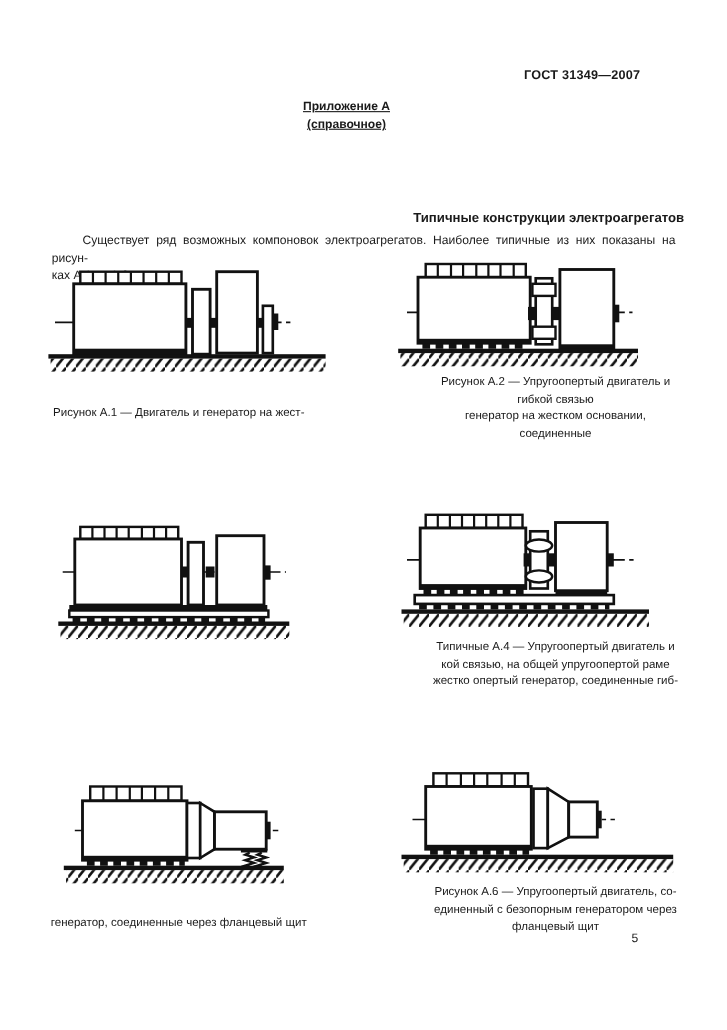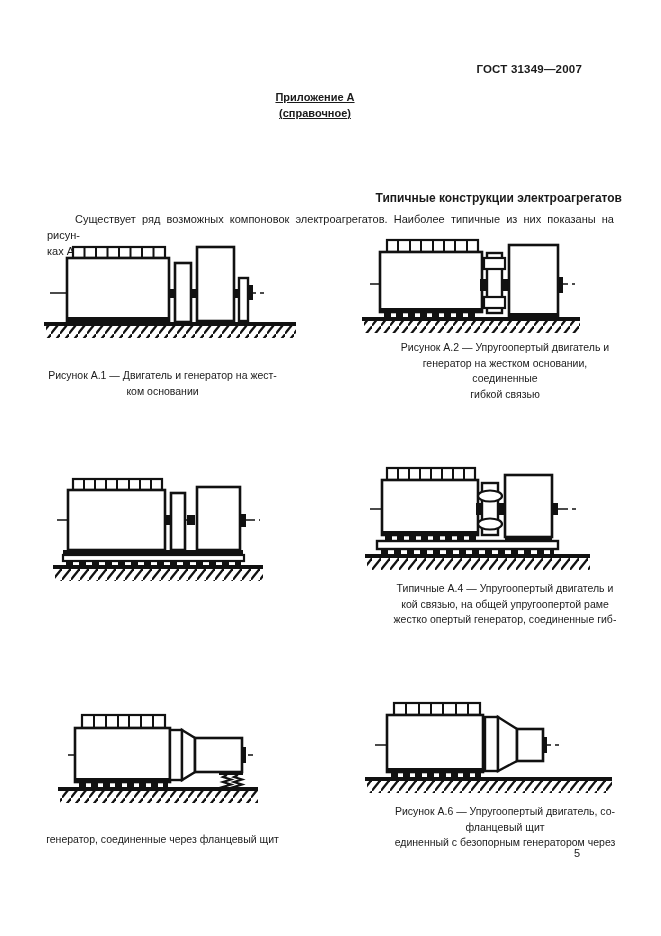--- a/index.html
+++ b/index.html
@@ -63,21 +63,20 @@
       <rect x="192" y="51" width="5" height="9"></rect>
         <rect x="206" y="47" width="5" height="15"></rect>
     </g>
     <g>
       <rect x="2" y="84" width="252" height="4" fill="#111"></rect>
       <rect x="4" y="88" width="250" height="12" fill="url(#h1)"></rect>
     </g>
   </svg>
   <div class="abs figcap colL" style="top:348px">
     <div>Рисунок А.1 — Двигатель и генератор на жест-</div>
-    <div>ком основании</div>
   </div>
 
   <svg class="fig-svg" style="left:345px;top:230px" width="273" height="105" viewBox="0 0 273 105">
     <defs>
         <pattern id="h2" width="9" height="12" patternUnits="userSpaceOnUse">
       <path d="M-2 14 L11 -2" stroke="#111" stroke-width="2.4" fill="none"></path>
         </pattern>
       </defs>
     <line x1="25" y1="54" x2="230" y2="54" stroke="#111" stroke-width="1.5" stroke-dasharray="18 4 4 4"></line>
     <g>
@@ -97,22 +96,22 @@
     <rect x="164" y="15" width="49" height="72" fill="#fff" stroke="#111" stroke-width="2.6"></rect>
     <rect x="164" y="83" width="49" height="4" fill="#111"></rect>
     <rect x="213" y="47" width="5" height="16" fill="#111"></rect>
     <g>
       <rect x="17" y="87" width="218" height="4" fill="#111"></rect>
       <rect x="19" y="91" width="216" height="12" fill="url(#h2)"></rect>
     </g>
   </svg>
   <div class="abs figcap colR" style="top:340px">
     <div>Рисунок  А.2 — Упругоопертый  двигатель  и</div>
+    <div>гибкой связью</div>
     <div>генератор на жестком основании, соединенные</div>
-    <div>гибкой связью</div>
   </div>
 
   <svg class="fig-svg" style="left:35px;top:460px" width="273" height="122" viewBox="0 0 273 122">
     <defs>
         <pattern id="h3" width="9" height="12" patternUnits="userSpaceOnUse">
       <path d="M-2 14 L11 -2" stroke="#111" stroke-width="2.4" fill="none"></path>
         </pattern>
       </defs>
     <line x1="22" y1="60" x2="225" y2="60" stroke="#111" stroke-width="1.5" stroke-dasharray="18 4 4 4"></line>
     <g>
@@ -227,19 +226,19 @@
     </g>
     <rect x="172" y="34" width="26" height="32" fill="#fff" stroke="#111" stroke-width="2.6"></rect>
     <rect x="198" y="42" width="4" height="16" fill="#111"></rect>
     <g>
       <rect x="20" y="82" width="247" height="4" fill="#111"></rect>
       <rect x="22" y="86" width="245" height="12" fill="url(#h6)"></rect>
     </g>
   </svg>
   <div class="abs figcap colR" style="top:804px">
     <div>Рисунок А.6 — Упругоопертый двигатель, со-</div>
+    <div>единенный с безопорным генератором через</div>
     <div>фланцевый щит</div>
-    <div>единенный с безопорным генератором через</div>
   </div>
 
   <div class="abs pageno">5</div>
 
 </div>
 
 </body></html>

